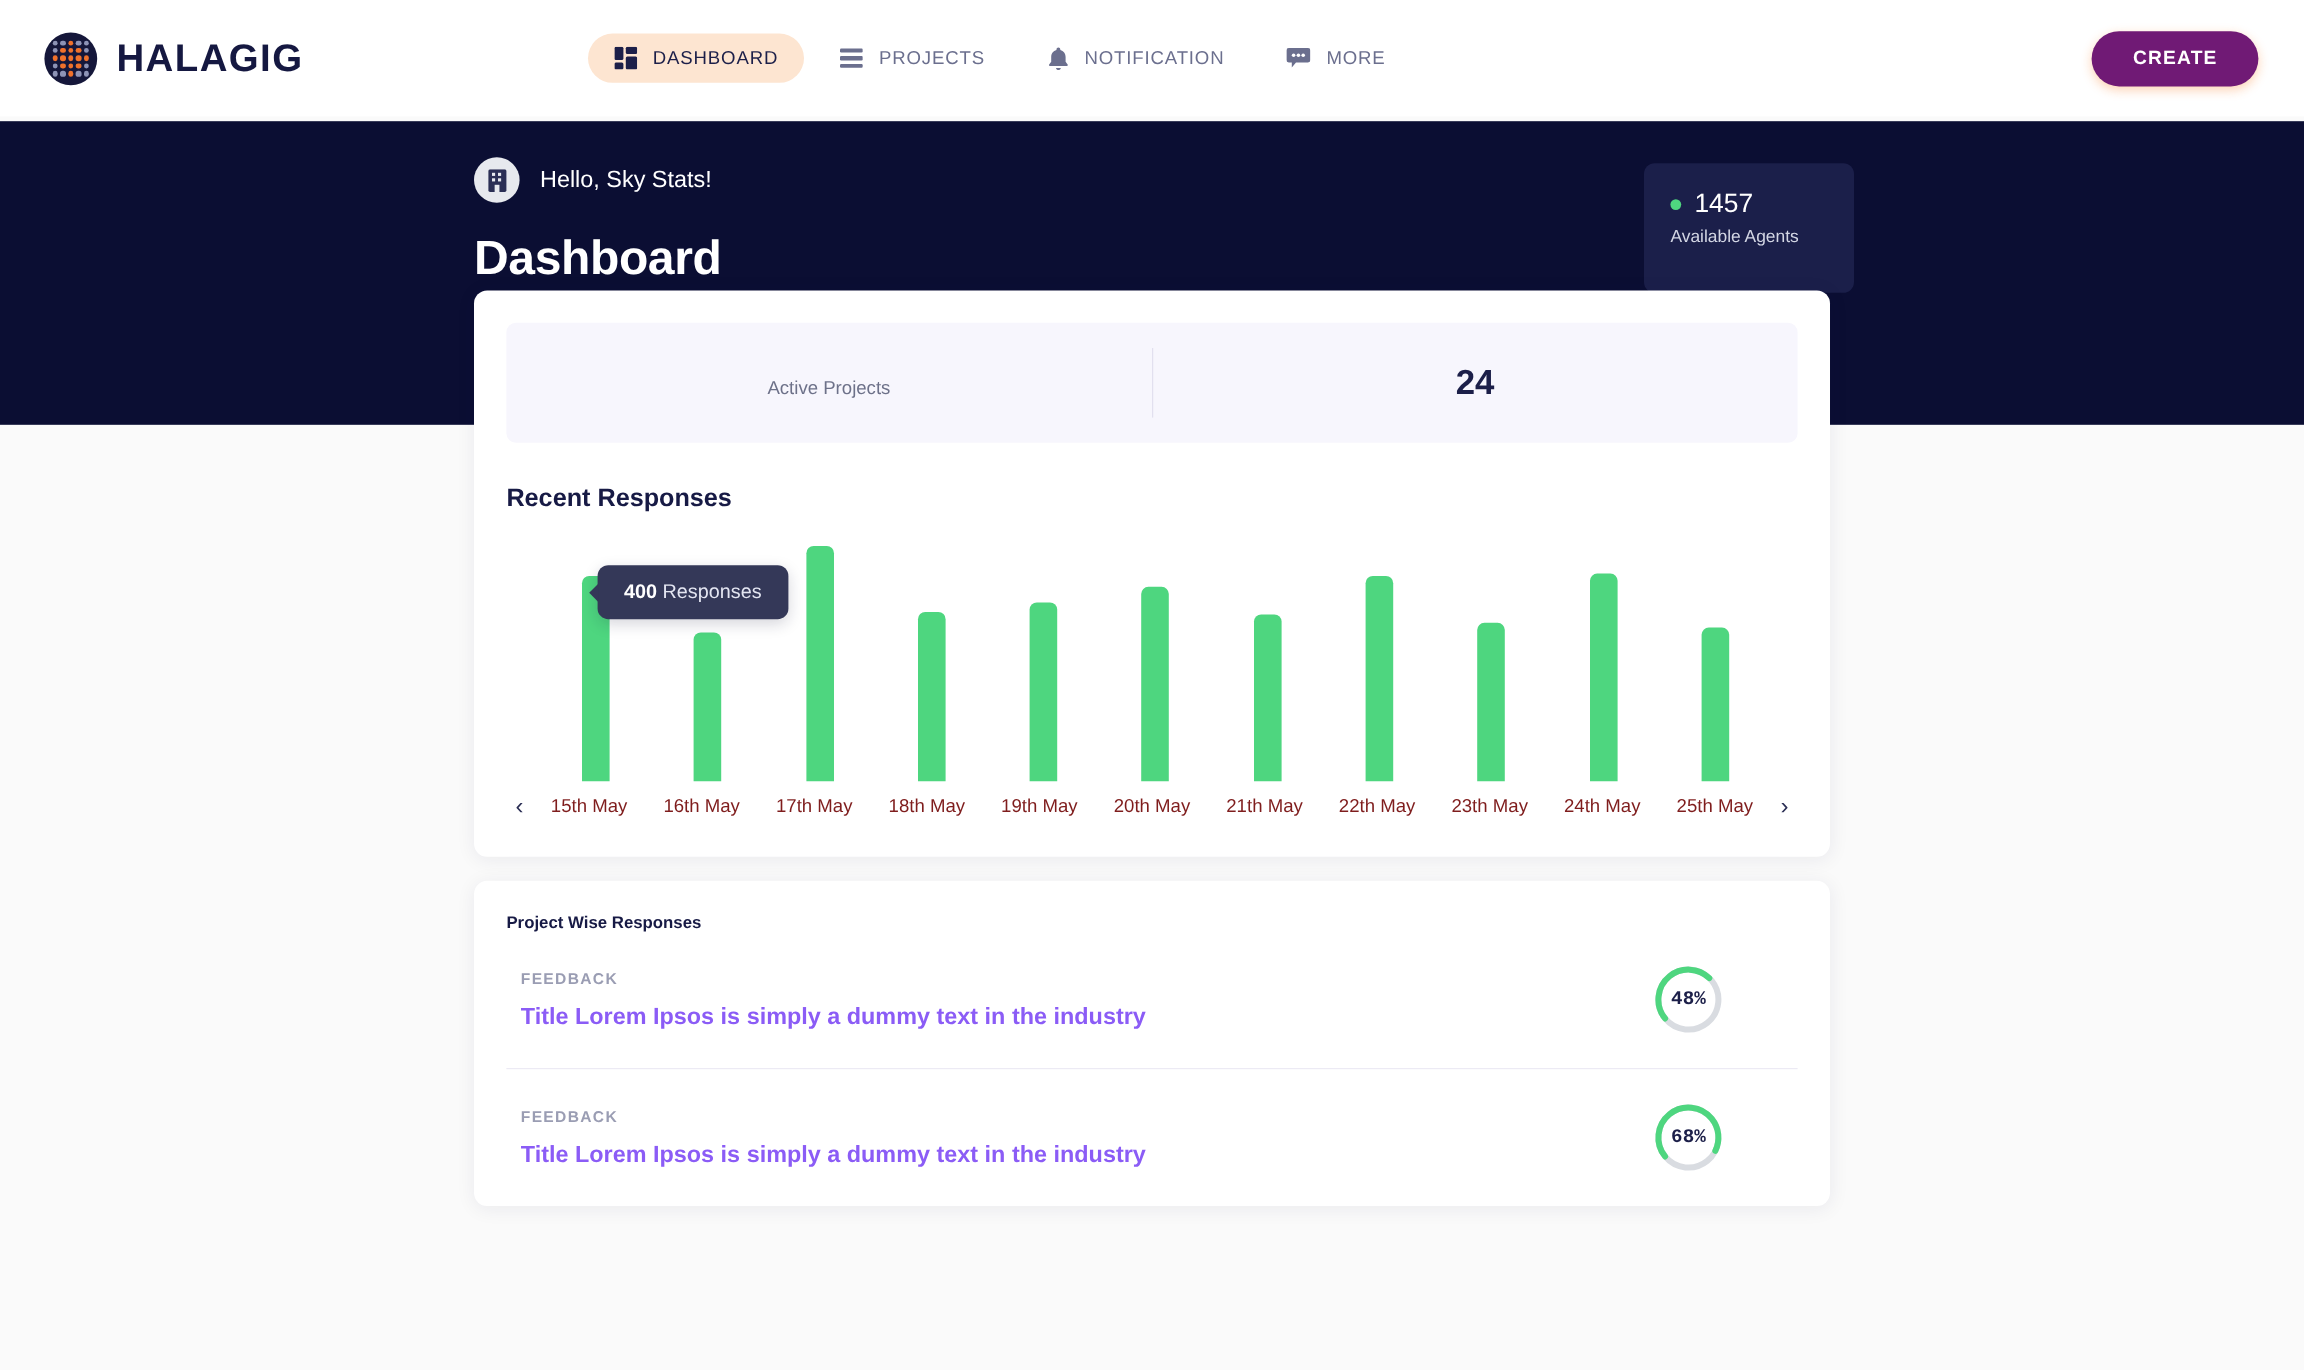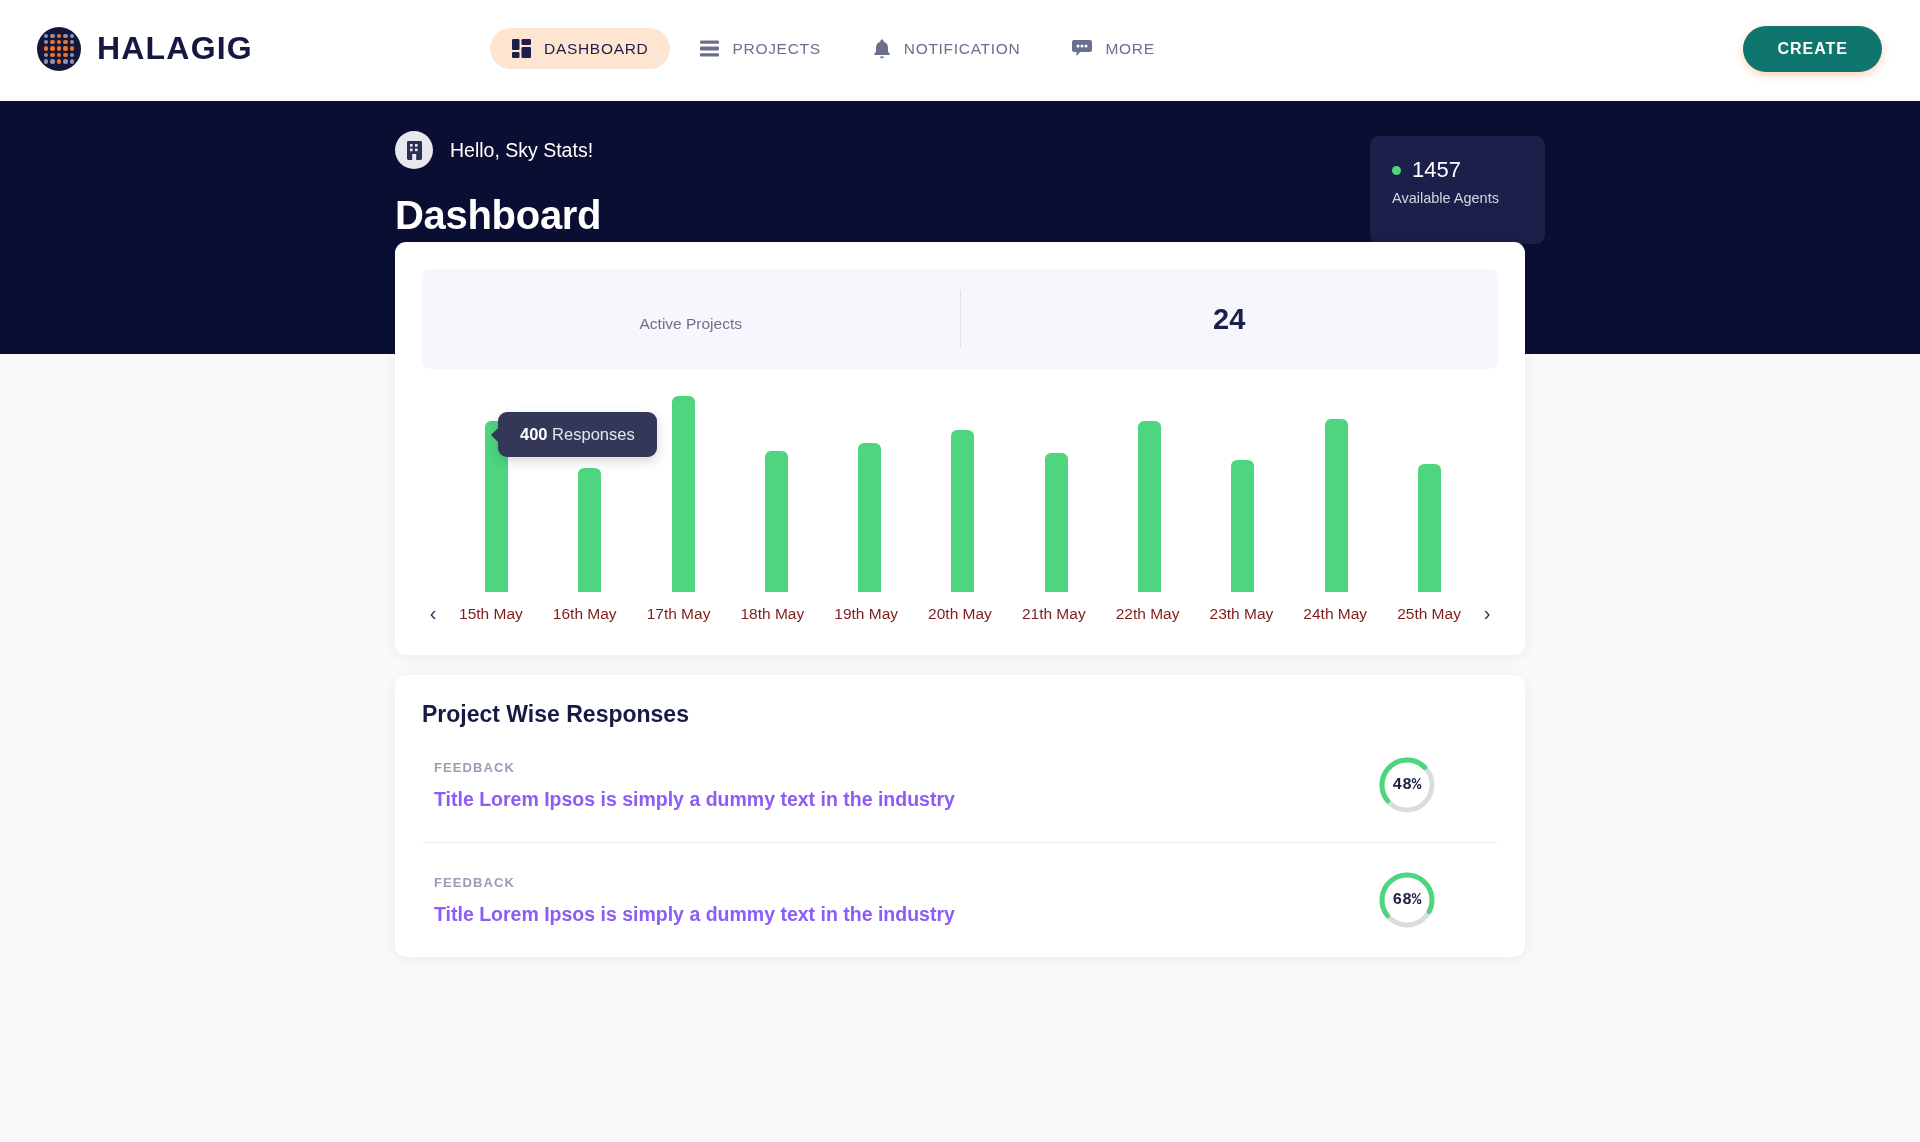--- a/index.html
+++ b/index.html
@@ -52,21 +52,21 @@
     color: #6b6f8e;
     cursor: pointer;
     white-space: nowrap;
   }
   .navitem.active { background: #fde5d1; color: #1c1f49; }
   .navicon { display: inline-flex; align-items: center; justify-content: center; }
 
   .create-btn {
     position: absolute;
     right: 38px;
-    background: #0f766e;
+    background: #701a75;
     color: #fff;
     border: none;
     border-radius: 24px;
     padding: 14px 34px;
     font-size: 16px;
     font-weight: bold;
     letter-spacing: 1px;
     cursor: pointer;
     box-shadow: 0 3px 9px rgba(249,115,22,0.32);
   }
@@ -194,21 +194,21 @@
     flex: none;
   }
   .axis-labels { flex: 1; display: flex; }
   .axis-label {
     flex: 1; text-align: center;
     font-size: 15.5px; color: #7f1d1d;
   }
 
   
   .card-projects { margin-top: 20px; padding: 26px 27px 0 27px; }
-  .proj-title { font-size: 23px; font-weight: bold; color: #171a45; }
+  .proj-title { font-size: 14px; font-weight: bold; color: #171a45; }
   .proj-row {
     display: flex; align-items: center;
     padding: 26px 12px 26px 12px;
     border-bottom: 1px solid #eceaf4;
   }
   .proj-row:last-child { border-bottom: none; }
   .proj-main { flex: 1; }
   .proj-kicker {
     font-size: 13px; color: #9a9db3; letter-spacing: 1.1px; font-weight: bold;
   }
@@ -349,20 +349,21 @@
       <div class="stats">
         <div class="stat">
           <div class="stat-label">Active Projects</div>
         </div>
         <div class="stat-div"></div>
         <div class="stat">
           <div class="stat-num">24</div>
         </div>
       </div>
 
+      <div class="chart-title">Recent Responses</div>
 
       <div class="chartbox">
         <div class="bars" id="bars">
             <div class="barcell">
               <div class="bar" title="15th May: 400" style="height: 83.3333%; background: rgb(78, 214, 127);"></div>
             </div>
             <div class="barcell">
               <div class="bar" title="16th May: 290" style="height: 60.4167%; background: rgb(78, 214, 127);"></div>
             </div>
             <div class="barcell">

